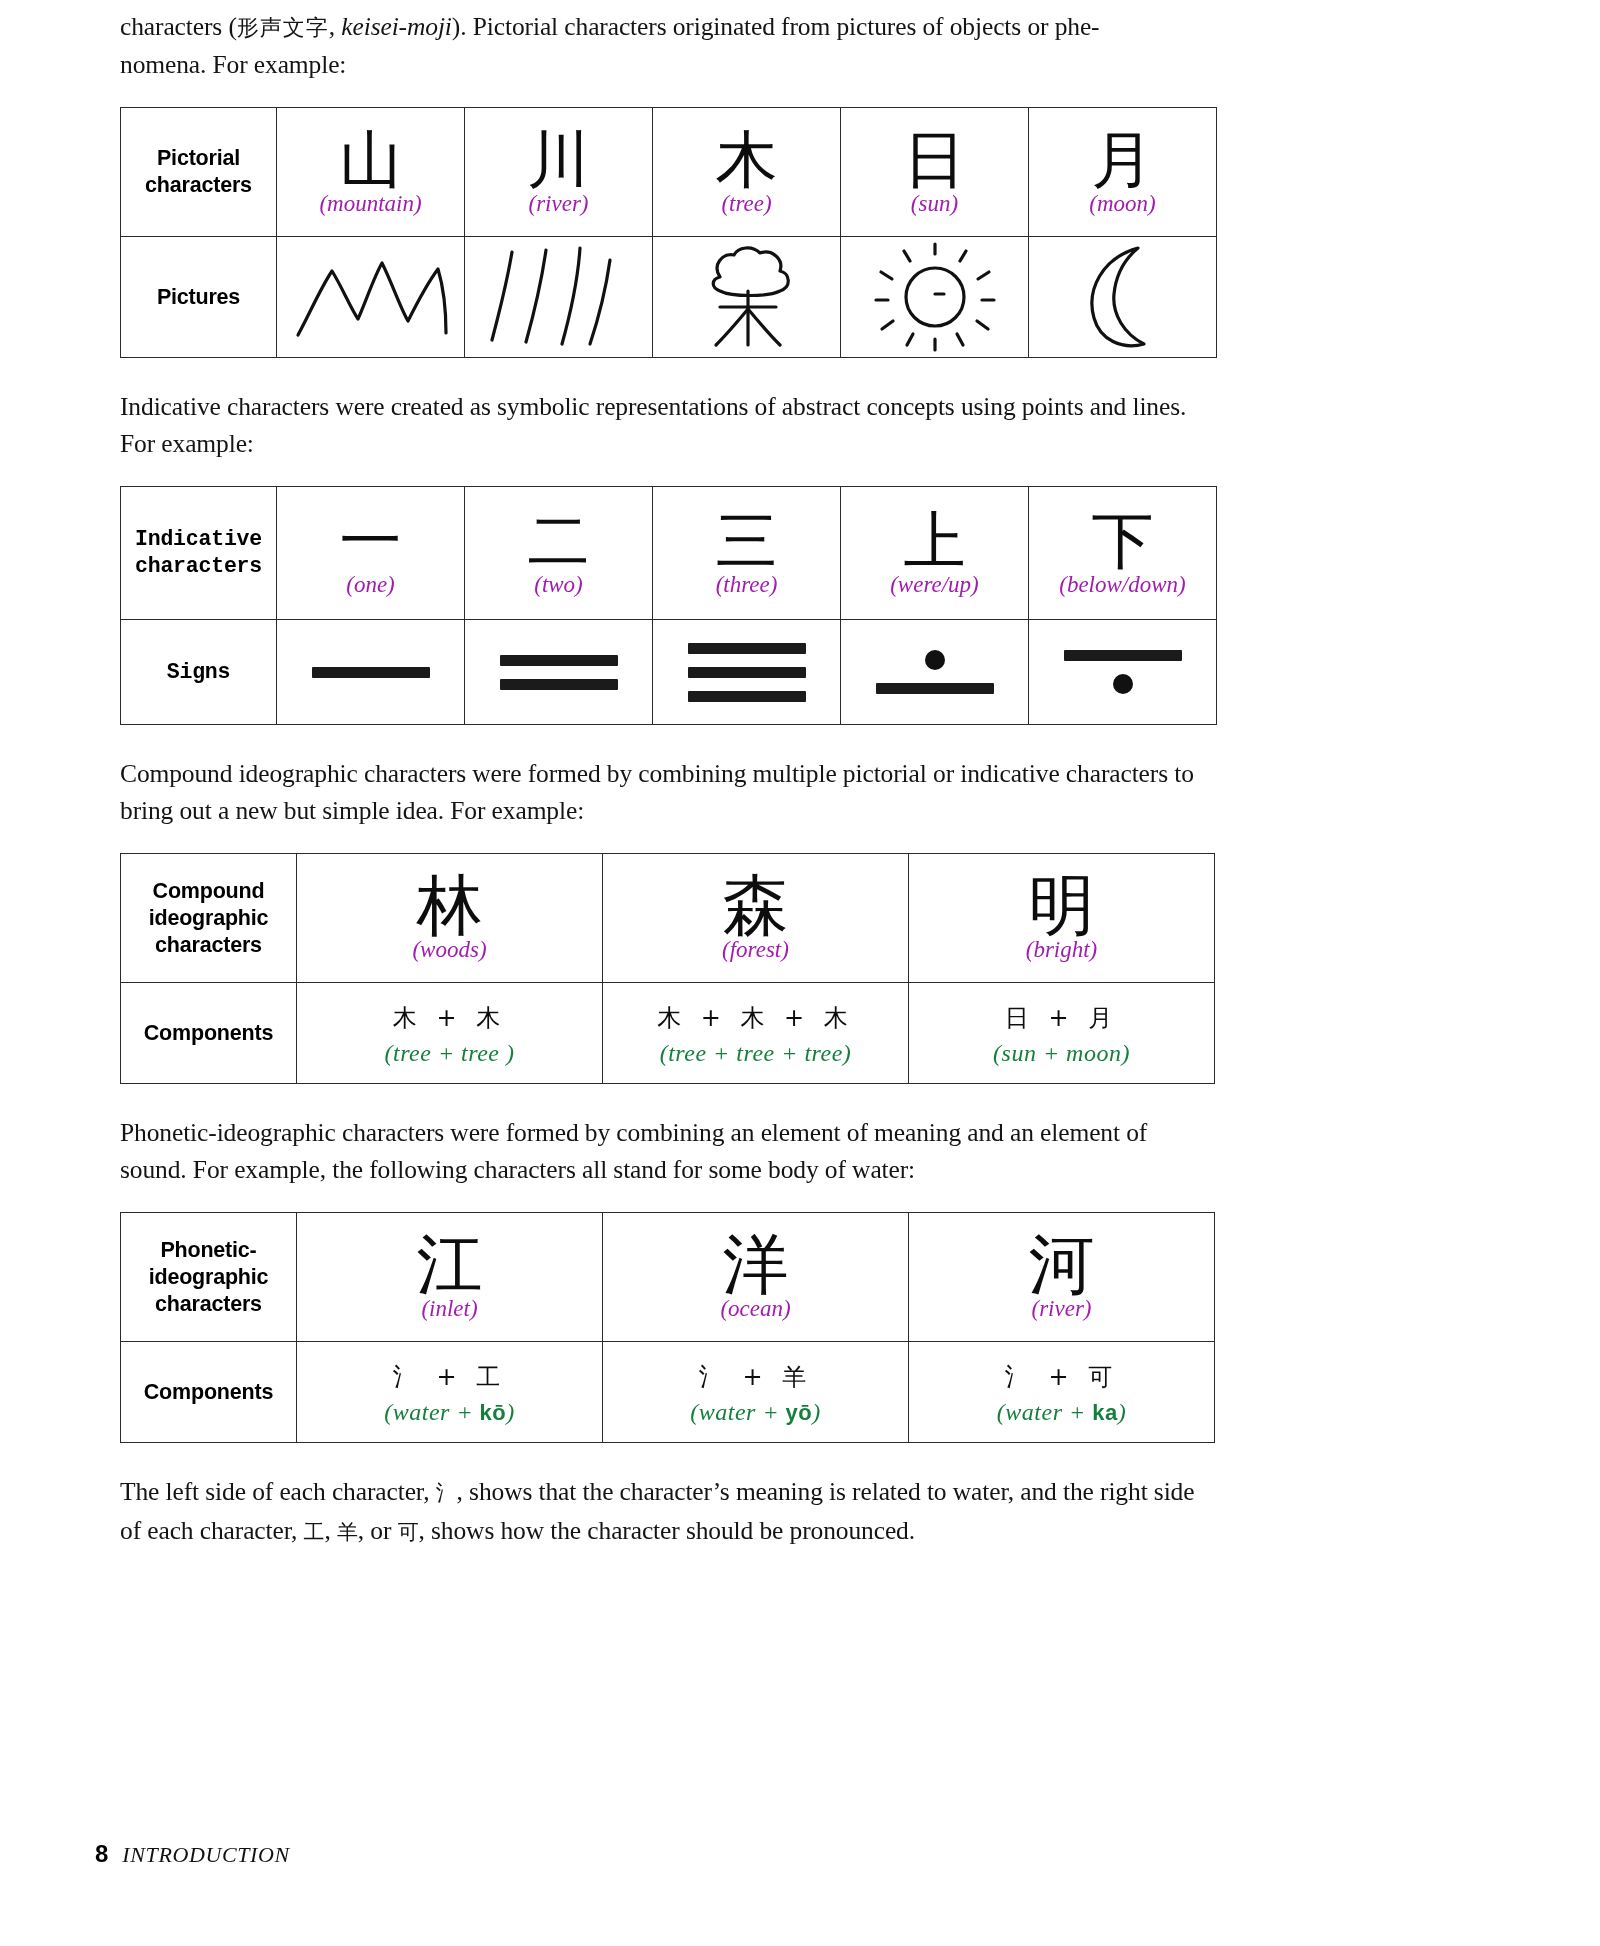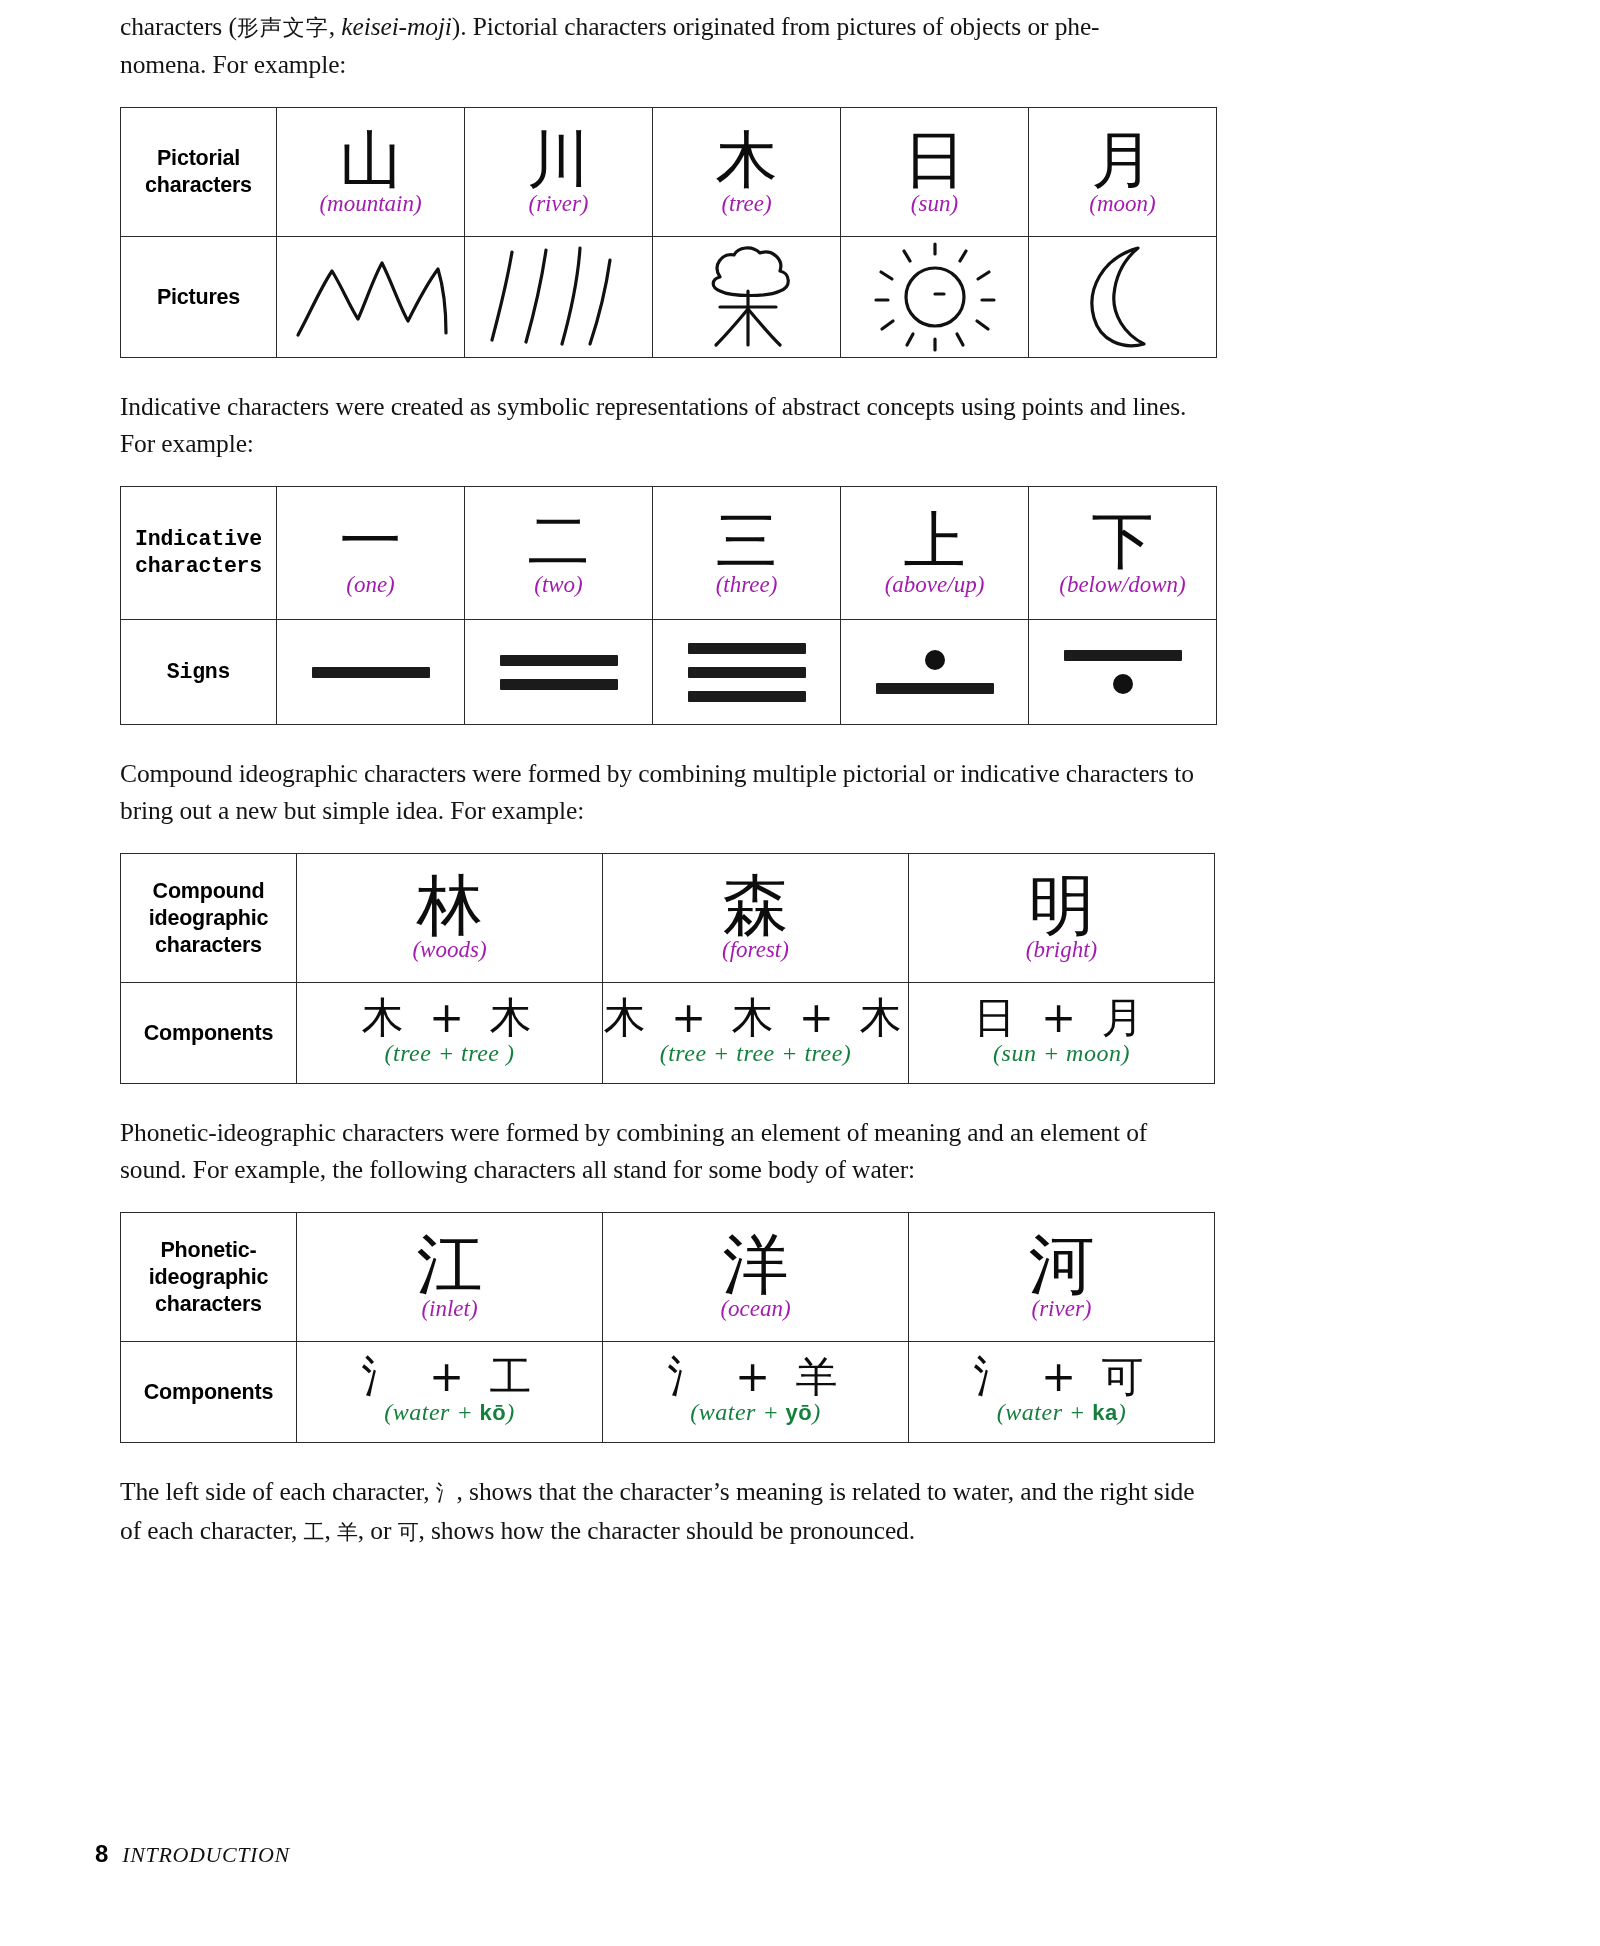--- a/index.html
+++ b/index.html
@@ -99,21 +99,21 @@
   .caption {
     font-family: "Liberation Serif", serif;
     font-style: italic;
     font-size: 23px;
     line-height: 26px;
     color: #a21caf;
     margin-top: -2px;
   }
   .comp-line {
     font-family: "DejaVu Sans", sans-serif;
-    font-size: 42px;
+    font-size: 24px;
     line-height: 40px;
     letter-spacing: 6px;
     color: #0d0d0d;
   }
   .comp-caption {
     font-family: "Liberation Serif", serif;
     font-style: italic;
     font-size: 24px;
     line-height: 30px;
     color: #15803d;
@@ -314,21 +314,21 @@
       </td>
       <td class="cell r1">
         <div class="cellwrap">
           <span class="glyph">三</span>
           <span class="caption">(three)</span>
         </div>
       </td>
       <td class="cell r1">
         <div class="cellwrap">
           <span class="glyph">上</span>
-          <span class="caption">(above/up)</span>
+          <span class="caption">(were/up)</span>
         </div>
       </td>
       <td class="cell r1">
         <div class="cellwrap">
           <span class="glyph">下</span>
           <span class="caption">(below/down)</span>
         </div>
       </td>
     </tr>
     <tr>

